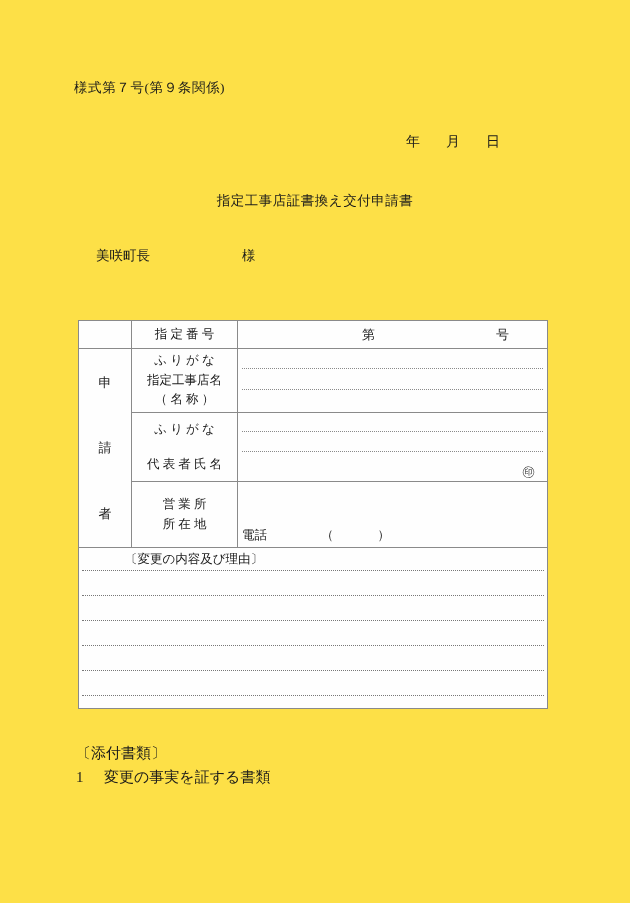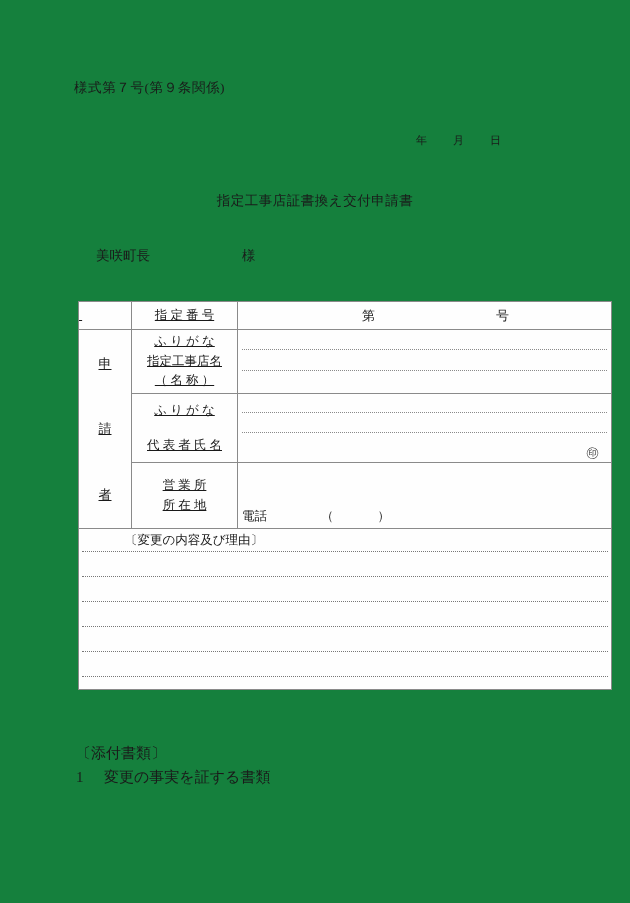--- a/index.html
+++ b/index.html
@@ -11,39 +11,39 @@
 
   body {
     font-family: "Liberation Serif", "DejaVu Serif", serif;
     color: #1a1a1a;
   }
 
   #page {
     position: relative;
     width: 630px;
     height: 903px;
-    background: #15803d;
+    background: #fde047;
     overflow: hidden;
   }
 
   
   .abs { position: absolute; }
 
   .form-no {
     left: 74px;
     top: 79px;
     font-size: 13.5px;
     letter-spacing: 0.6px;
     white-space: nowrap;
   }
 
   .date-line {
-    left: 416px;
+    left: 406px;
     top: 133px;
-    font-size: 11px;
+    font-size: 14px;
     white-space: nowrap;
   }
   .date-line .dgap { display: inline-block; width: 26px; }
 
   .doc-title {
     left: 0;
     top: 192px;
     width: 630px;
     text-align: center;
     font-size: 13.5px;
@@ -55,25 +55,24 @@
     top: 247px;
     font-size: 13.5px;
     white-space: nowrap;
   }
   .addressee .agap { display: inline-block; width: 92px; }
 
   
   .tbl {
     position: absolute;
     left: 78px;
-    top: 301px;
-    width: 534px;
+    top: 320px;
+    width: 470px;
     border-collapse: collapse;
     table-layout: fixed;
-    text-decoration: underline;
   }
   .tbl td {
     border: 1px solid #8a8a8a;
     padding: 0;
     font-size: 12.5px;
     vertical-align: middle;
     background: #fefefe;
   }
 
   .col-applicant { width: 53px; }

